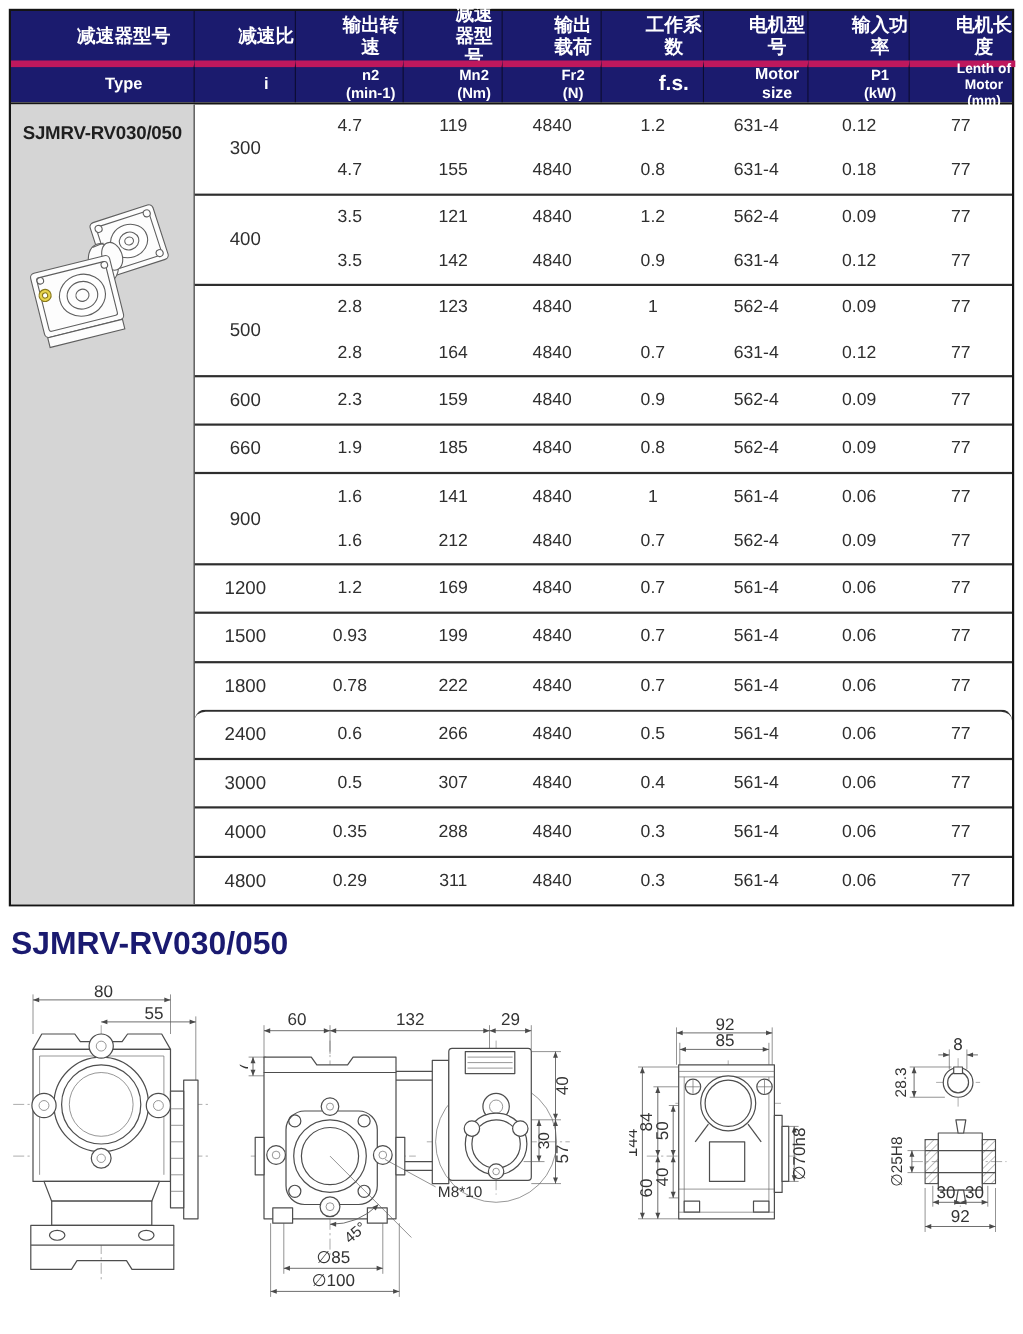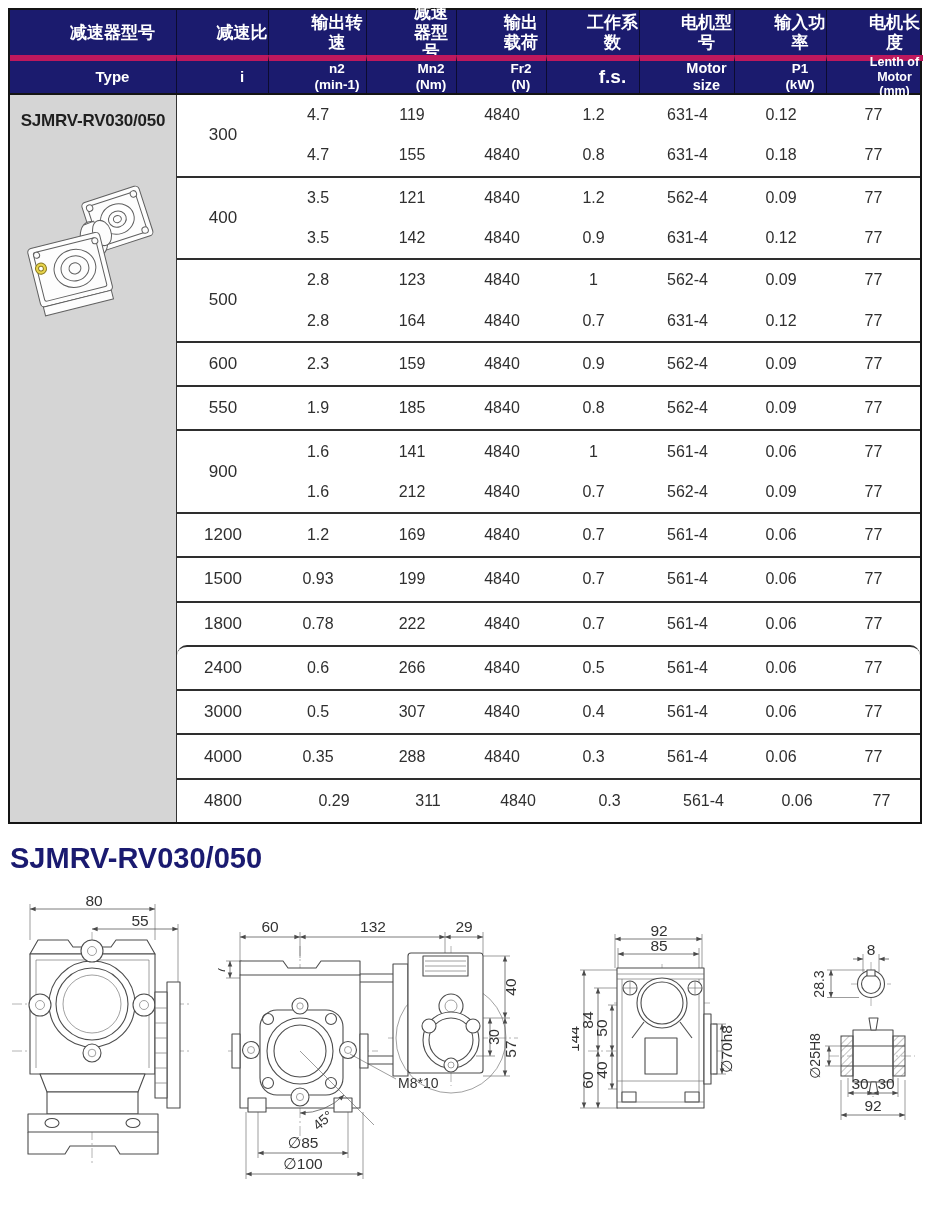--- a/index.html
+++ b/index.html
@@ -192,21 +192,21 @@
                 <div class="cell">159</div>
                 <div class="cell">4840</div>
                 <div class="cell">0.9</div>
                 <div class="cell">562-4</div>
                 <div class="cell">0.09</div>
                 <div class="cell">77</div>
               </div>
             </div>
           </div>
           <div class="group" style="flex-grow: 1;">
-            <div class="i-cell">550</div>
+            <div class="i-cell">660</div>
             <div class="subrows">
               <div class="subrow">
                 <div class="cell">1.9</div>
                 <div class="cell">185</div>
                 <div class="cell">4840</div>
                 <div class="cell">0.8</div>
                 <div class="cell">562-4</div>
                 <div class="cell">0.09</div>
                 <div class="cell">77</div>
               </div>
@@ -312,21 +312,21 @@
                 <div class="cell">0.35</div>
                 <div class="cell">288</div>
                 <div class="cell">4840</div>
                 <div class="cell">0.3</div>
                 <div class="cell">561-4</div>
                 <div class="cell">0.06</div>
                 <div class="cell">77</div>
               </div>
             </div>
           </div>
-          <div class="group" style="flex-grow: 1; gap: 16px;">
+          <div class="group" style="flex-grow: 1;">
             <div class="i-cell">4800</div>
             <div class="subrows">
               <div class="subrow">
                 <div class="cell">0.29</div>
                 <div class="cell">311</div>
                 <div class="cell">4840</div>
                 <div class="cell">0.3</div>
                 <div class="cell">561-4</div>
                 <div class="cell">0.06</div>
                 <div class="cell">77</div>

